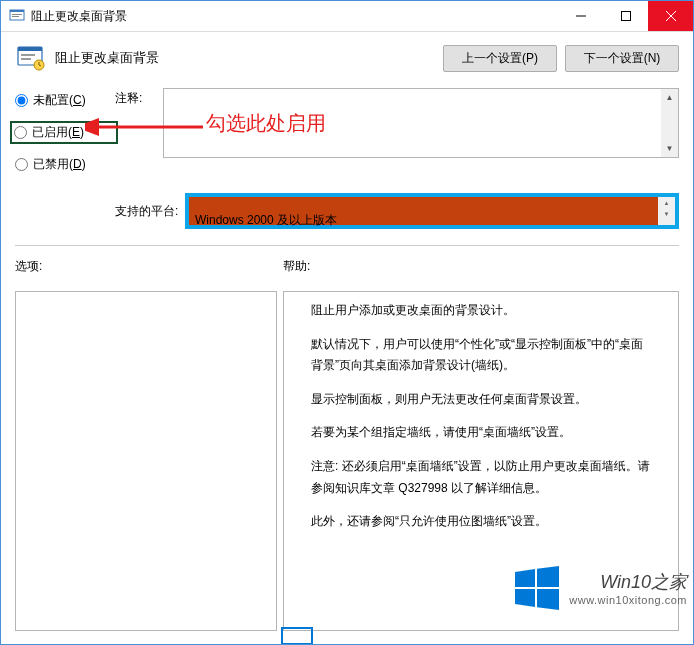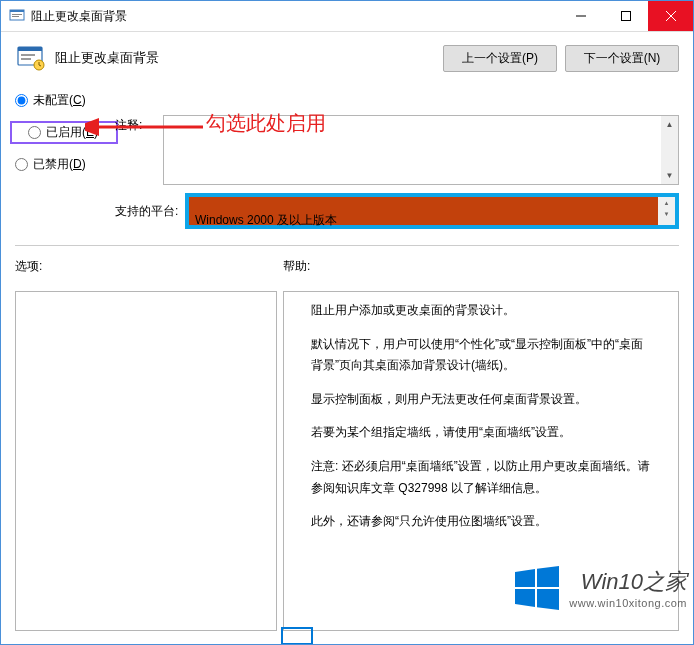--- a/index.html
+++ b/index.html
@@ -12,25 +12,25 @@
   .winbtn.close{background:#e81123}
   .winbtn.close svg path{stroke:#fff}
 
   .body{padding:10px 14px 0 14px;box-sizing:border-box;position:relative;height:calc(100% - 30px)}
   .head-row{display:flex;align-items:center;margin-bottom:14px}
   .head-row .hicon{width:32px;height:32px;margin-right:8px;flex-shrink:0}
   .head-row .htitle{font-size:13px;flex:1}
   .navbtns{display:flex;gap:8px}
   .btn{border:1px solid #adadad;background:#e1e1e1;padding:4px 12px;font-size:12px;cursor:pointer;min-width:88px;text-align:center;border-radius:2px}
 
-  .config-row{display:flex;align-items:flex-end;margin-bottom:8px}
+  .config-row{display:flex;align-items:flex-start;margin-bottom:8px}
   .radios{width:100px;margin-top:4px}
   .radio-item{display:flex;align-items:center;margin-bottom:12px;cursor:pointer}
   .radio-item input{margin:0 5px 0 0;cursor:pointer}
-  .highlight-box{border:2px solid #8b5cf6;padding:1px 16px;margin-left:-5px;margin-right:-3px}
+  .highlight-box{border:2px solid #14532d;padding:1px 2px;margin-left:-5px;margin-right:-3px}
   .comment-col{flex:1;display:flex}
   .comment-label{width:48px;padding-top:2px}
   .textarea-like{flex:1;border:1px solid #b5b5b5;height:70px;position:relative;background:#fff;box-sizing:border-box;overflow-y:auto}
   .scroll-arrows{position:absolute;right:0;top:0;bottom:0;width:17px;background:#f0f0f0}
   .scroll-arrows .up,.scroll-arrows .down{height:17px;display:flex;align-items:center;justify-content:center;font-size:8px;color:#555}
   .scroll-arrows .down{position:absolute;bottom:0;left:0;right:0}
 
   .platform-row{display:flex;align-items:center;margin-top:4px;margin-left:100px}
   .platform-row .plabel{width:70px}
   .platform-box{flex:1;border:4px solid #0ea5e9;height:22px;position:relative;background:#c2410c;padding:14px 6px;box-sizing:border-box;line-height:18px}
@@ -48,21 +48,21 @@
   .pane.right p{margin:0 0 12px 0}
 
   
   .anno{position:absolute;pointer-events:none;z-index:50}
   .anno-text{color:#e62020;font-size:20px;font-weight:500;font-family:Liberation Mono, monospace}
   .arrow-svg{position:absolute}
 
   
   .watermark{position:absolute;right:6px;bottom:30px;display:flex;align-items:center;pointer-events:none;z-index:60}
   .watermark .wm-text{display:flex;flex-direction:column;align-items:flex-end;margin-left:6px}
-  .watermark .wm-big{font-size:22px;font-style:italic;color:#444}
+  .watermark .wm-big{font-size:18px;font-style:italic;color:#444}
   .watermark .wm-small{font-size:11px;color:#666;letter-spacing:0.5px}
 
   
   .bottom-btn{position:absolute;left:280px;bottom:0;width:32px;height:18px;border:2px solid #0078d7;box-sizing:border-box}
   
   u.ak{text-decoration:underline}
 </style>
 </head>
 <body>
 

